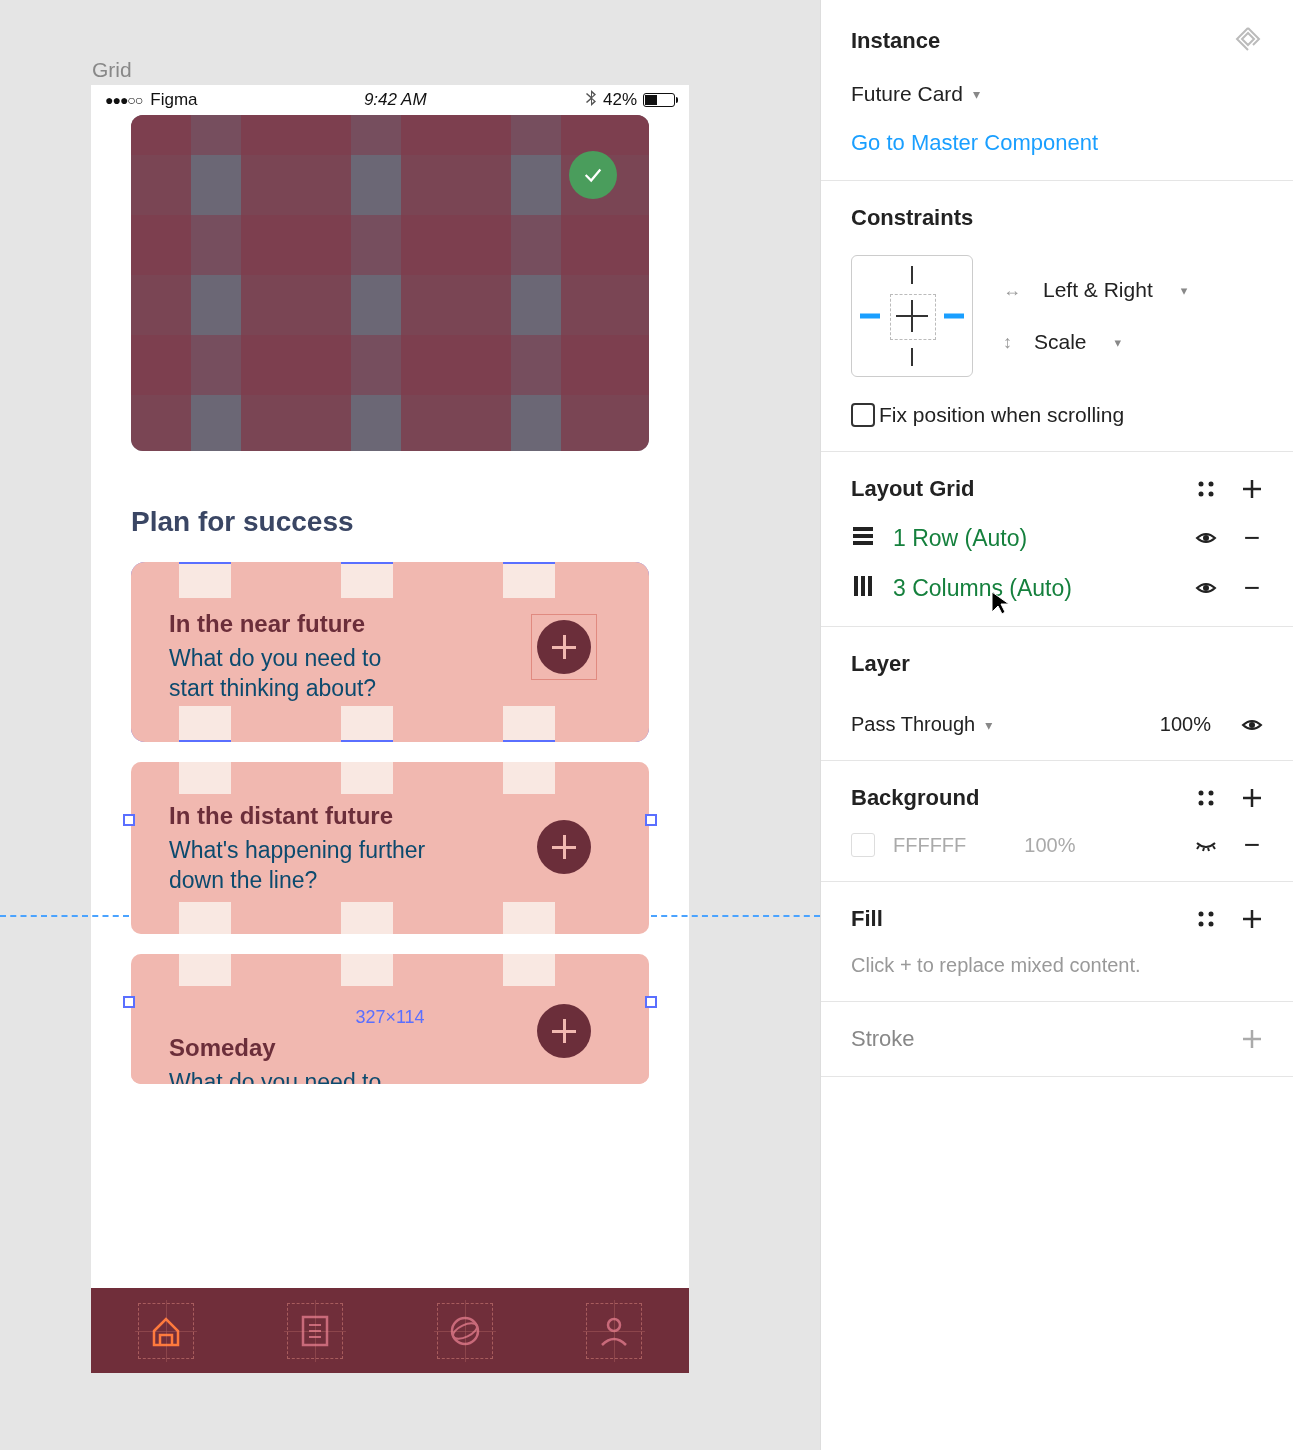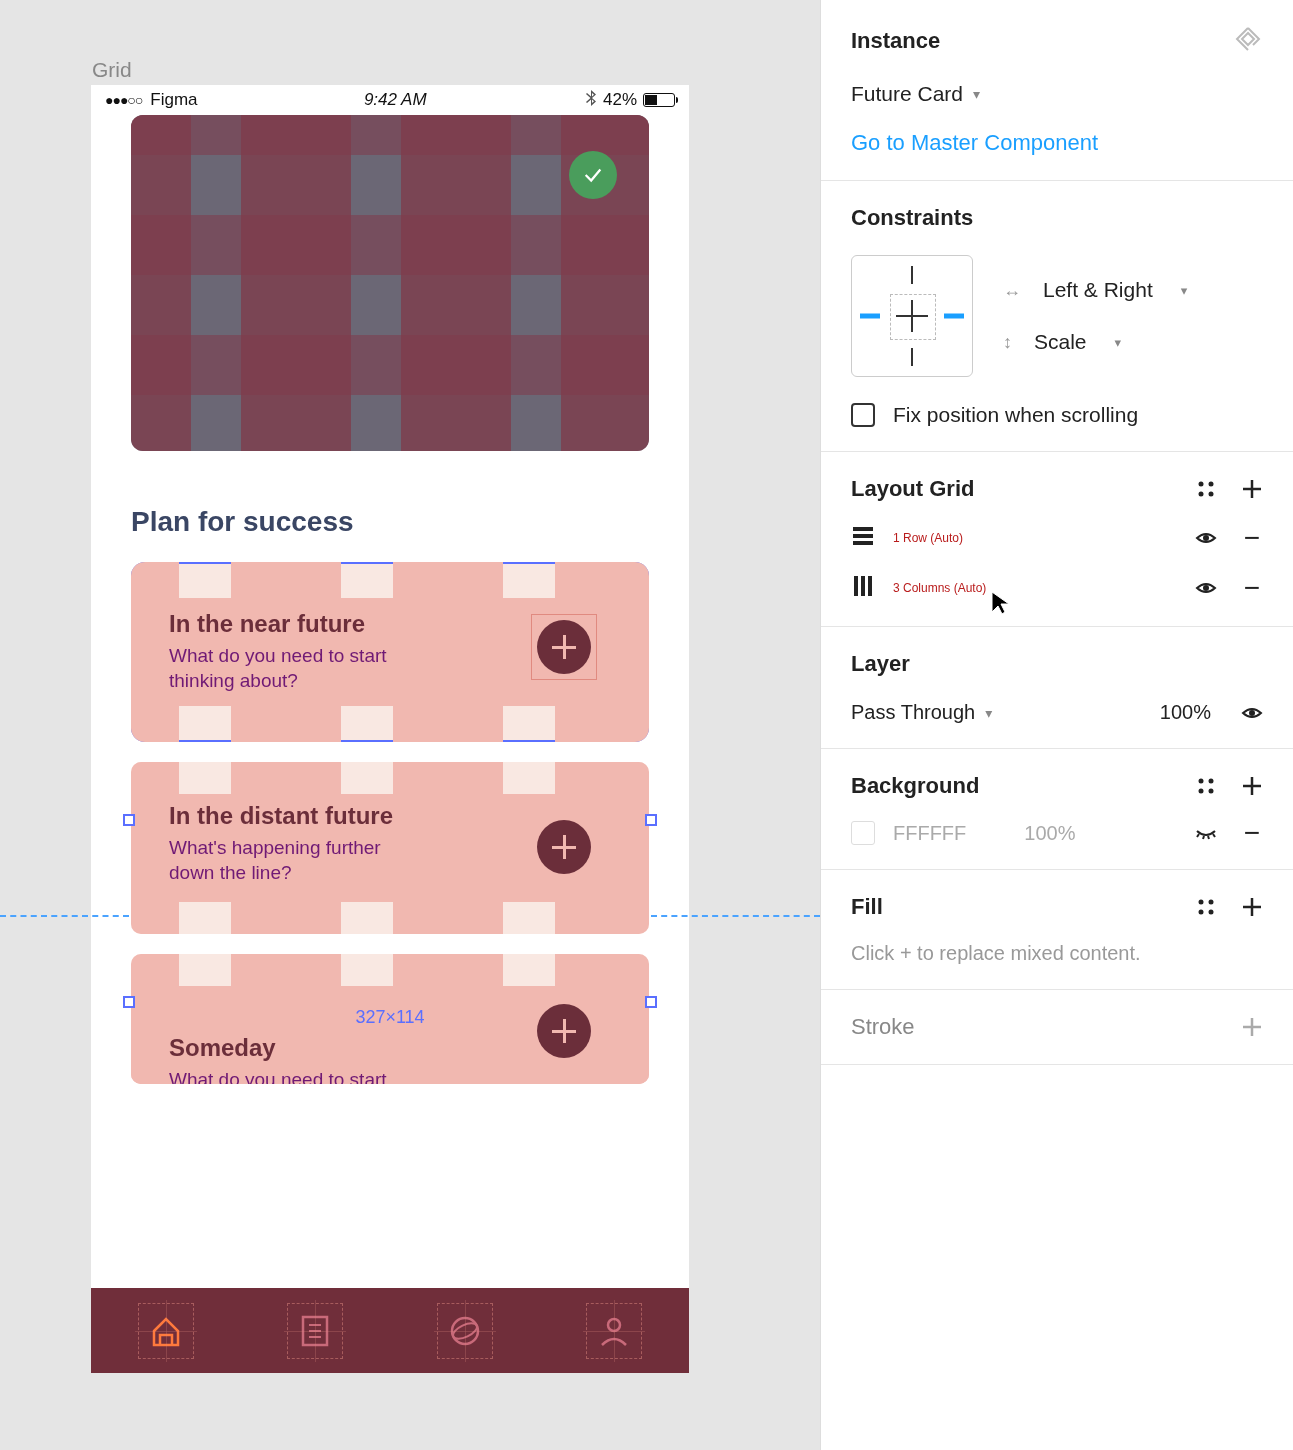--- a/index.html
+++ b/index.html
@@ -39,21 +39,21 @@
 .hero-sub { font-size:18px; color:#d99daa; }
 
 
 .future-card { margin: 0 40px 20px 40px; width: 518px; height: 160px; border-radius: 10px; position: relative; overflow: hidden; background:#f9e8e2; }
 .future-card.selected { outline: 2px solid #5a6fff; outline-offset:-2px;border-radius:14px; }
 .fc-grid { position:absolute; inset:0; }
 .fc-col { position:absolute; top:0; bottom:0; background:#f1b8b0; }
 .fc-row { position:absolute; left:0; right:0; background:#f1b8b0; }
 .fc-text { position:absolute; left:38px; top:48px; color:#6b2e3a; width:260px; }
 .fc-title { font-size:24px; font-weight:700; margin-bottom:6px; }
-.fc-sub { font-size:19px; line-height:1.3; color:#701a75; }
+.fc-sub { font-size:23px; line-height:1.3; color:#0c4a6e; }
 .fc-plus { position:absolute; right:58px; top:58px; width:54px; height:54px; border-radius:50%; background:#6b2e3a; display:flex; align-items:center; justify-content:center; }
 .fc-plus::before, .fc-plus::after { content:''; position:absolute; background:#f1b8b0; }
 .fc-plus::before { width:24px; height:3px; }
 .fc-plus::after { width:3px; height:24px; }
 .fc-plus-outline { position:absolute; border:1px solid #e08a80; }
 
 
 .sel-wrap { position:absolute; left:129px; top:820px; width:522px; height:182px; pointer-events:none; }
 .handle { position:absolute; width:12px; height:12px; background:#fff; border:2px solid #5a6fff; }
 .handle.tl { left:-6px; top:-6px; }
@@ -95,35 +95,35 @@
 .cb-tick-t { position:absolute; left:50%; top:10px; width:2px; height:18px; background:#333; transform:translateX(-50%); }
 .cb-tick-b { position:absolute; left:50%; bottom:10px; width:2px; height:18px; background:#333; transform:translateX(-50%); }
 .cb-tick-l { position:absolute; top:50%; left:8px; width:20px; height:5px; background:#1a9fff; transform:translateY(-50%); }
 .cb-tick-r { position:absolute; top:50%; right:8px; width:20px; height:5px; background:#1a9fff; transform:translateY(-50%); }
 .constraint-selects { display:flex; flex-direction:column; gap:28px; }
 .c-row { display:flex; align-items:center; gap:22px; }
 .c-arrow { color:#999; font-size:18px; }
 .c-value { font-size:21px; color:#222; }
 .c-chev { color:#888; font-size:13px; margin-left:6px; }
 
-.checkbox-row { display:flex; align-items:center; gap:18px; margin-top:26px; }
+.checkbox-row { display:flex; align-items:center; gap:4px; margin-top:26px; }
 .checkbox { width:24px; height:24px; border:2px solid #333; border-radius:4px; }
 .checkbox-label { font-size:21px; color:#222; }
 
 .section-actions { display:flex; align-items:center; gap:24px; }
 .dots-icon, .plus-icon, .eye-icon, .minus-icon, .eye-closed-icon { width:22px; height:22px; display:flex; align-items:center; justify-content:center; color:#222; cursor:pointer; }
 .dots-icon svg, .plus-icon svg, .eye-icon svg, .eye-closed-icon svg { width:22px; height:22px; }
 .minus-icon { font-size:28px; font-weight:300; }
 
 .grid-row { display:flex; align-items:center; justify-content:space-between; margin-top:22px; }
 .grid-left { display:flex; align-items:center; gap:18px; }
 .grid-icon svg { width:24px; height:24px; }
-.grid-label { font-size:12px; color:#b91c1c; }
-
-.layer-row { display:flex; align-items:center; justify-content:space-between; margin-top:24px;text-align:center; }
+.grid-label { font-size:23px; color:#15803d; }
+
+.layer-row { display:flex; align-items:center; justify-content:space-between; margin-top:36px;text-align:center; }
 .layer-left { display:flex; align-items:center; gap:10px; }
 .layer-value { font-size:20px; color:#222; }
 .opacity-val { font-size:20px; color:#222; }
 
 .bg-row { display:flex; align-items:center; justify-content:space-between; margin-top:22px; }
 .bg-left { display:flex; align-items:center; gap:18px; }
 .swatch { width:24px; height:24px; border:1px solid #ddd; border-radius:3px; background:#fff; }
 .hex-val { font-size:20px; color:#aaa; }
 .bg-op { font-size:20px; color:#aaa; }
 

